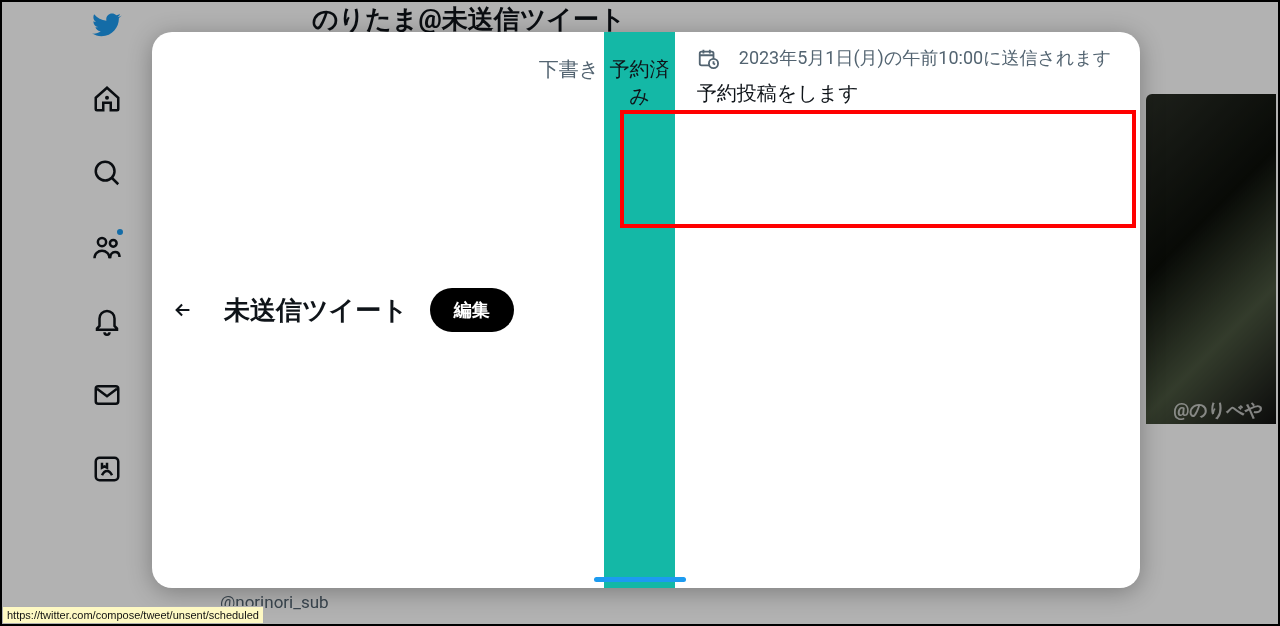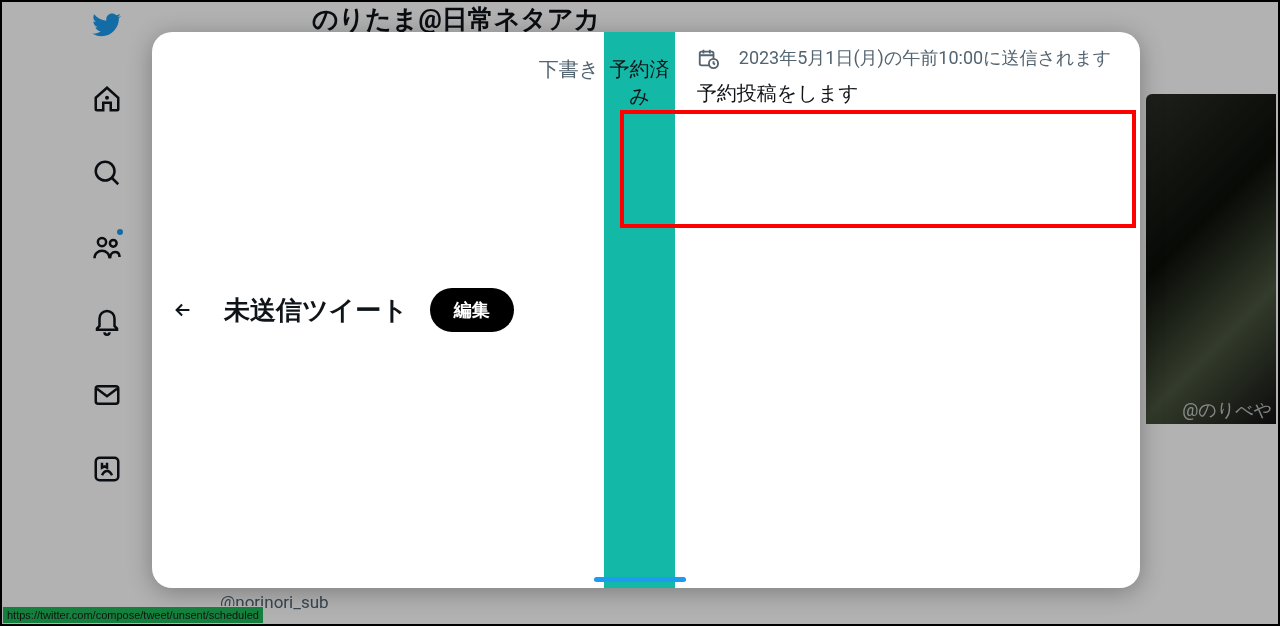--- a/index.html
+++ b/index.html
@@ -81,26 +81,26 @@
       border-top-left-radius: 6px;
       overflow: hidden;
     }
     .media-overlay-badge {
       position: absolute;
       right: 0;
       bottom: -8px;
       width: 160px;
       height: 44px;
       color: rgba(255,255,255,0.7);
-      font-weight: 400;
+      font-weight: 700;
       font-size: 18px;
       display: flex;
       align-items: center;
       justify-content: flex-end;
-      padding-right: 4px;
+      padding-right: 13px;
     }
 
     
     .modal {
       position: absolute;
       left: 150px;
       top: 30px;
       width: 988px;
       height: 556px;
       background: #fff;
@@ -208,21 +208,21 @@
     .item-body {
       font-size: 20px;
       color: #0f1419;
     }
 
     
     .status-bar {
       position: absolute;
       left: 0;
       bottom: 0;
-      background: #15803d;
+      background: #fef9c3;
       border: 1px solid #b0b0b0;
       font-size: 11px;
       font-family: Arial, sans-serif;
       color: #111;
       padding: 2px 4px;
       z-index: 50;
     }
 
     
     .profile-below {
@@ -282,21 +282,21 @@
     </div>
     <div class="nav-item">
       <svg viewBox="0 0 24 24" fill="none" stroke="#0f1419" stroke-width="2">
           <rect x="3" y="3" width="18" height="18" rx="3"></rect>
           <path d="M8 17s1.5-3.5 4-3.5S16 17 16 17"></path>
           <path d="M8 7v4l2-1 2 1V7"></path>
         </svg>
     </div>
   </div>
 
-  <div class="profile-strip">のりたま@日常ネタアカ</div>
+  <div class="profile-strip">のりたま@未送信ツイート</div>
 
   <div class="media-strip">
     <div class="media-overlay-badge">@のりべや</div>
   </div>
 
   <div class="profile-below">
     <div class="handle">@norinori_sub</div>
   </div>
 
   <div class="page-overlay"></div>

